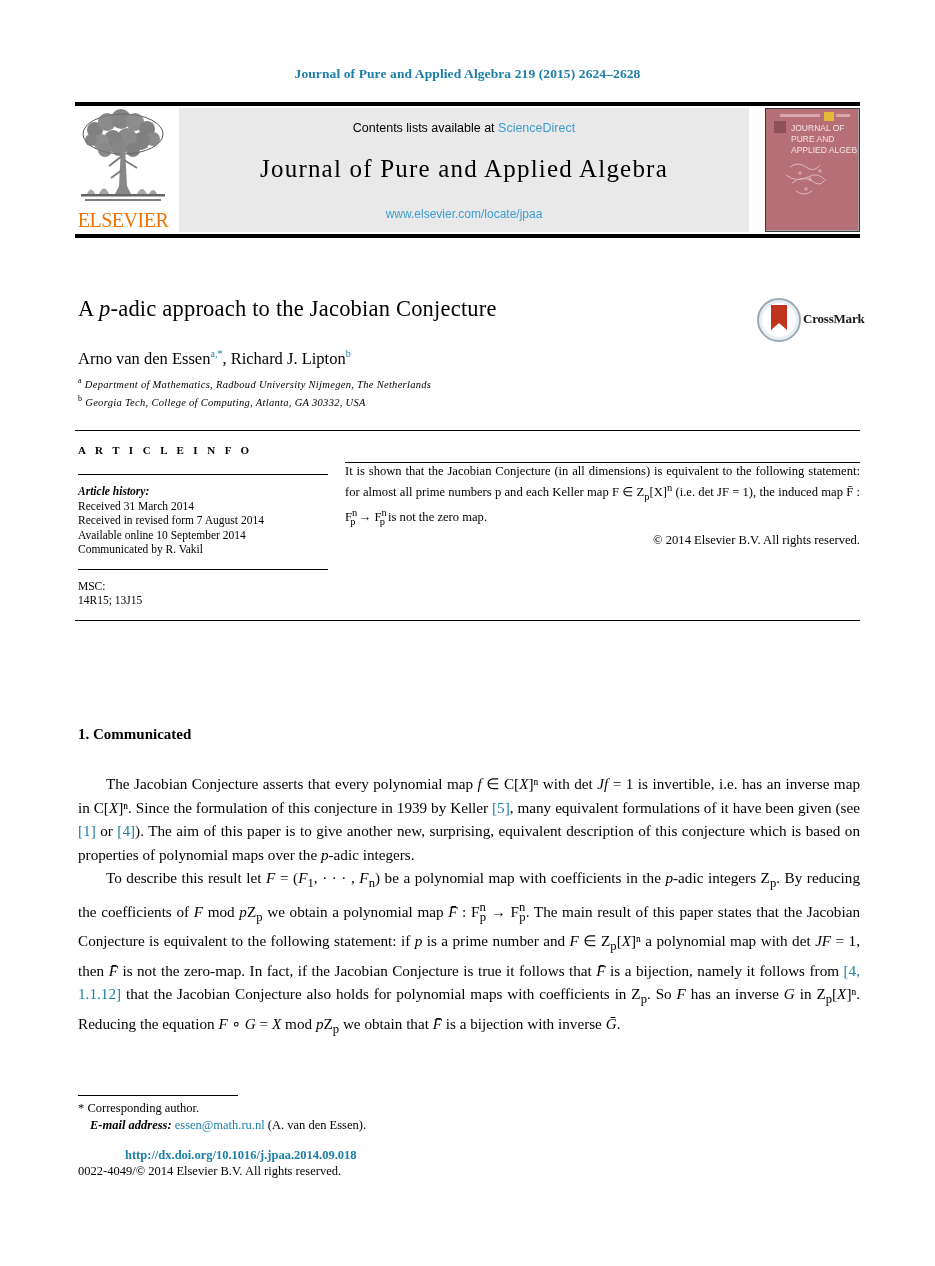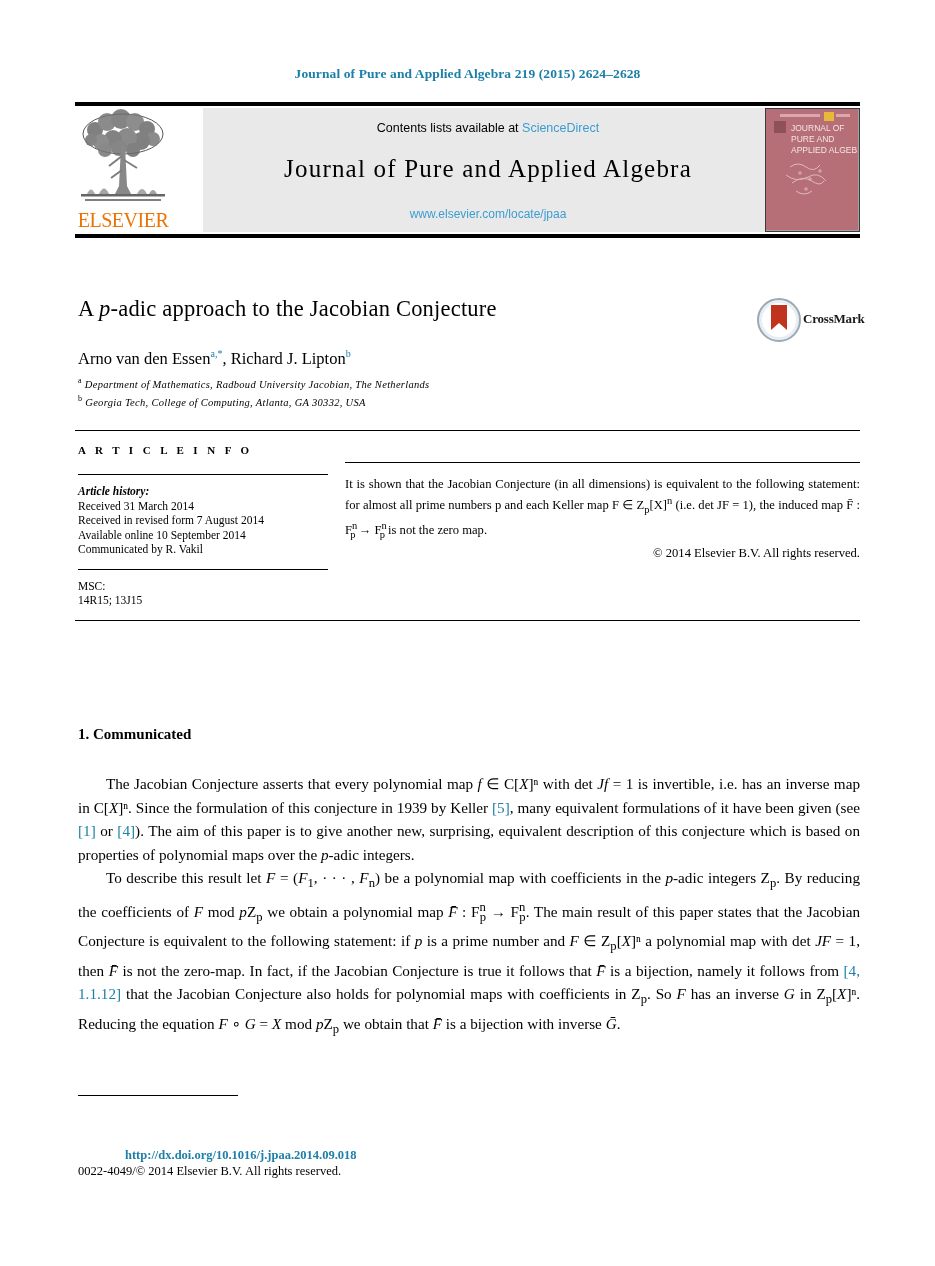--- a/index.html
+++ b/index.html
@@ -81,21 +81,20 @@
   }
 
   .masthead-center {
     position: absolute;
     left: 104px;
     top: 0;
     width: 570px;
     height: 124px;
     background: #e9e9e9;
     text-align: center;
-    margin-left: 24px;
   }
   .contents-line {
     margin-top: 13px;
     font-family: "Liberation Sans", sans-serif;
     font-size: 12.5px;
     color: #000;
   }
   .sd-link {
     color: #3c9dd0;
   }
@@ -228,21 +227,20 @@
     background: #000;
     margin-top: 12px;
   }
   .msc-block {
     margin-top: 9px;
     font-family: "Liberation Serif", serif;
     font-size: 11.5px;
     line-height: 14.5px;
   }
   .abs-body {
-    margin-top: 13px;
     font-family: "Liberation Serif", serif;
     font-size: 12.6px;
     line-height: 16.5px;
     text-align: justify;
     text-justify: inter-word;
   }
   .abs-copy {
     margin-top: 3px;
     text-align: right;
     font-family: "Liberation Serif", serif;
@@ -408,21 +406,21 @@
       <path d="M14 7 h16 v25 l-8 -7 l-8 7 Z" fill="url(#g1)" opacity="0"></path>
     </svg>
     <div class="crossmark-text">CrossMark</div>
   </div>
 
   <div class="authors">
     <span>Arno van den Essen</span><sup>a,*</sup><span>, Richard J. Lipton</span><sup>b</sup>
   </div>
 
   <div class="affiliations">
-    <div><sup>a</sup> <span>Department of Mathematics, Radboud University Jacobian, The Netherlands</span></div>
+    <div><sup>a</sup> <span>Department of Mathematics, Radboud University Nijmegen, The Netherlands</span></div>
     <div><sup>b</sup> <span>Georgia Tech, College of Computing, Atlanta, GA 30332, USA</span></div>
   </div>
 
   <div class="rule-thin" style="top:430px"></div>
 
   <div class="info-col">
     <div class="sec-label">A R T I C L E   I N F O</div>
     <div class="col-rule"></div>
     <div class="info-body">
       <div class="hdr">Article history:</div>
@@ -455,19 +453,30 @@
     <span>Communicated</span>
   </div>
 
   <div class="body-text">
     <p class="indent"><span>The Jacobian Conjecture asserts that every polynomial map </span><em class="mathit">f</em><span> ∈ C[</span><em class="mathit">X</em><span>]ⁿ with det </span><em class="mathit">Jf</em><span> = 1 is invertible, i.e. has an inverse map in C[</span><em class="mathit">X</em><span>]ⁿ. Since the formulation of this conjecture in 1939 by Keller </span><a class="ref" href="#" style="text-decoration:none">[5]</a><span>, many equivalent formulations of it have been given (see </span><a class="ref" href="#" style="text-decoration:none">[1]</a><span> or </span><a class="ref" href="#" style="text-decoration:none">[4]</a><span>). The aim of this paper is to give another new, surprising, equivalent description of this conjecture which is based on properties of polynomial maps over the </span><em class="mathit">p</em><span>-adic integers.</span></p>
 
     <p class="indent"><span>To describe this result let </span><em class="mathit">F</em><span> = (</span><em class="mathit">F</em><sub>1</sub><span>, · · · , </span><em class="mathit">F</em><sub>n</sub><span>) be a polynomial map with coefficients in the </span><em class="mathit">p</em><span>-adic integers Z</span><sub>p</sub><span>. By reducing the coefficients of </span><em class="mathit">F</em><span> mod </span><em class="mathit">p</em><span>Z</span><sub>p</sub><span> we obtain a polynomial map </span><em class="mathit">F̄</em><span> : F</span><sup>n</sup><sub style="margin-left:-6px">p</sub><span> → F</span><sup>n</sup><sub style="margin-left:-6px">p</sub><span>. The main result of this paper states that the Jacobian Conjecture is equivalent to the following statement: if </span><em class="mathit">p</em><span> is a prime number and </span><em class="mathit">F</em><span> ∈ Z</span><sub>p</sub><span>[</span><em class="mathit">X</em><span>]ⁿ a polynomial map with det </span><em class="mathit">JF</em><span> = 1, then </span><em class="mathit">F̄</em><span> is not the zero-map. In fact, if the Jacobian Conjecture is true it follows that </span><em class="mathit">F̄</em><span> is a bijection, namely it follows from </span><a class="ref" href="#" style="text-decoration:none">[4, 1.1.12]</a><span> that the Jacobian Conjecture also holds for polynomial maps with coefficients in Z</span><sub>p</sub><span>. So </span><em class="mathit">F</em><span> has an inverse </span><em class="mathit">G</em><span> in Z</span><sub>p</sub><span>[</span><em class="mathit">X</em><span>]ⁿ. Reducing the equation </span><em class="mathit">F</em><span> ∘ </span><em class="mathit">G</em><span> = </span><em class="mathit">X</em><span> mod </span><em class="mathit">p</em><span>Z</span><sub>p</sub><span> we obtain that </span><em class="mathit">F̄</em><span> is a bijection with inverse </span><em class="mathit">Ḡ</em><span>.</span></p>
   </div>
 
   <div class="foot-rule"></div>
+  <div class="footnote">
+    <div>
+      <span class="star">*</span>
+      <span>Corresponding author.</span>
+    </div>
+    <div style="padding-left:12px">
+      <span class="em-label">E-mail address:</span>
+      <a class="mail-link" href="#" style="text-decoration:none">essen@math.ru.nl</a>
+      <span>(A. van den Essen).</span>
+    </div>
+  </div>
 
   <div class="doi-block">
     <div><a class="doi-link" href="#" style="text-decoration:none">http://dx.doi.org/10.1016/j.jpaa.2014.09.018</a></div>
     <div class="issn-line">0022-4049/© 2014 Elsevier B.V. All rights reserved.</div>
   </div>
 
 </div>
 
 </body></html>

